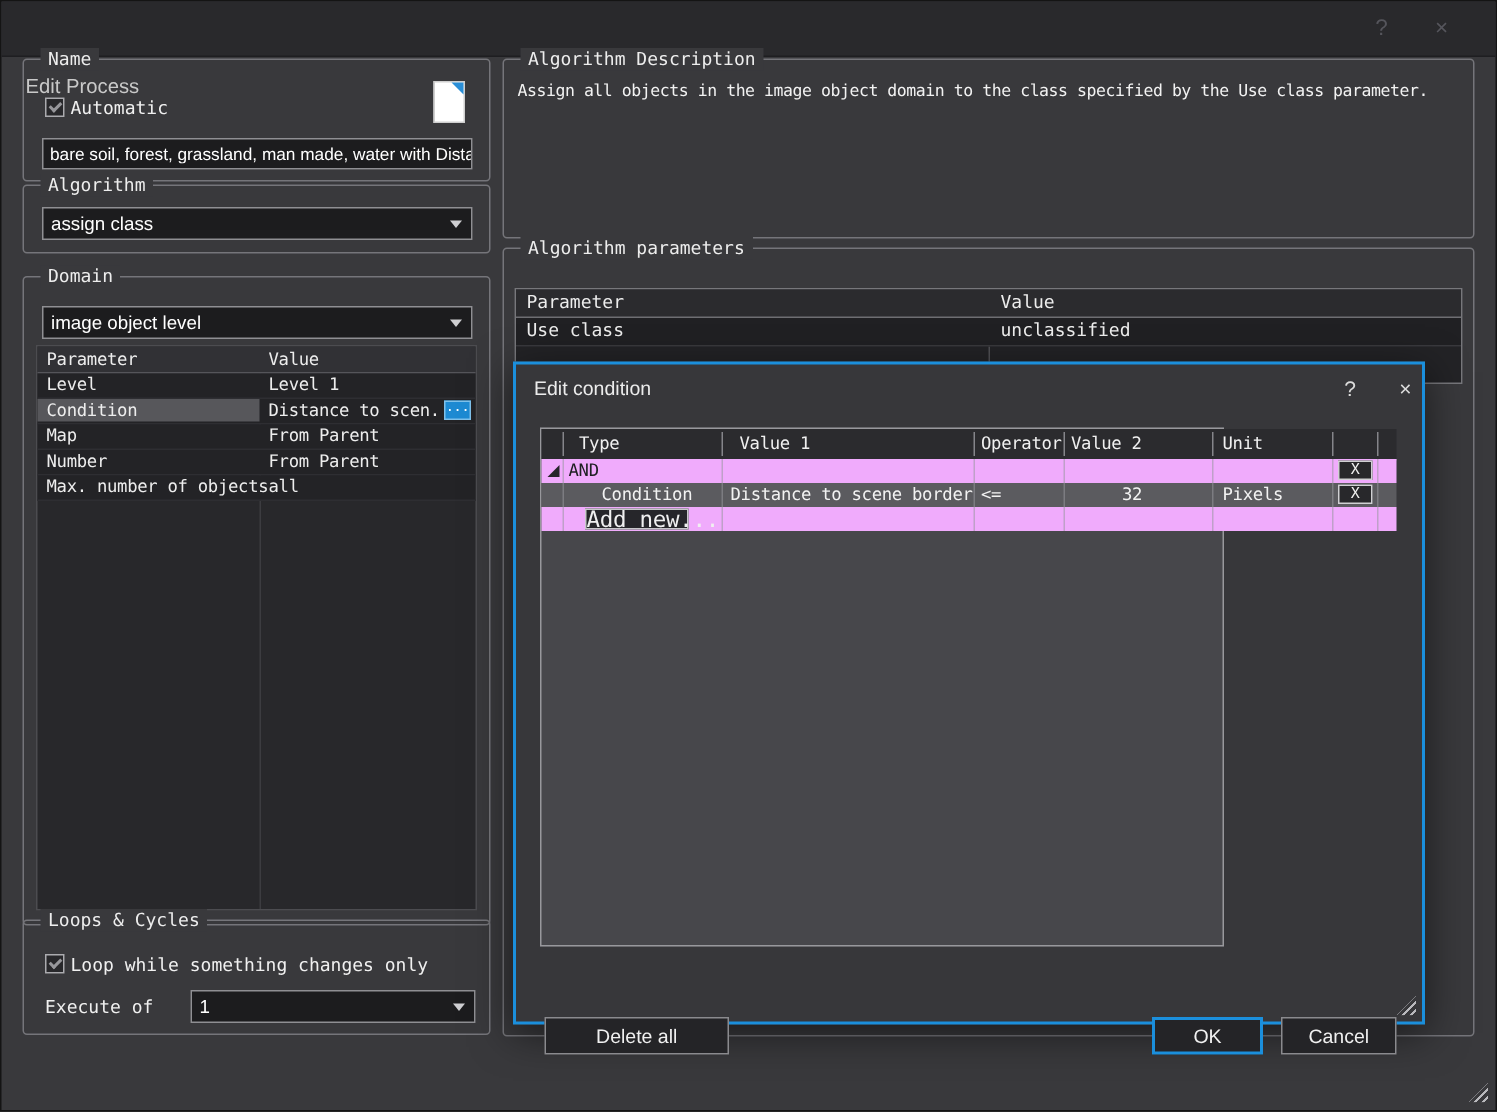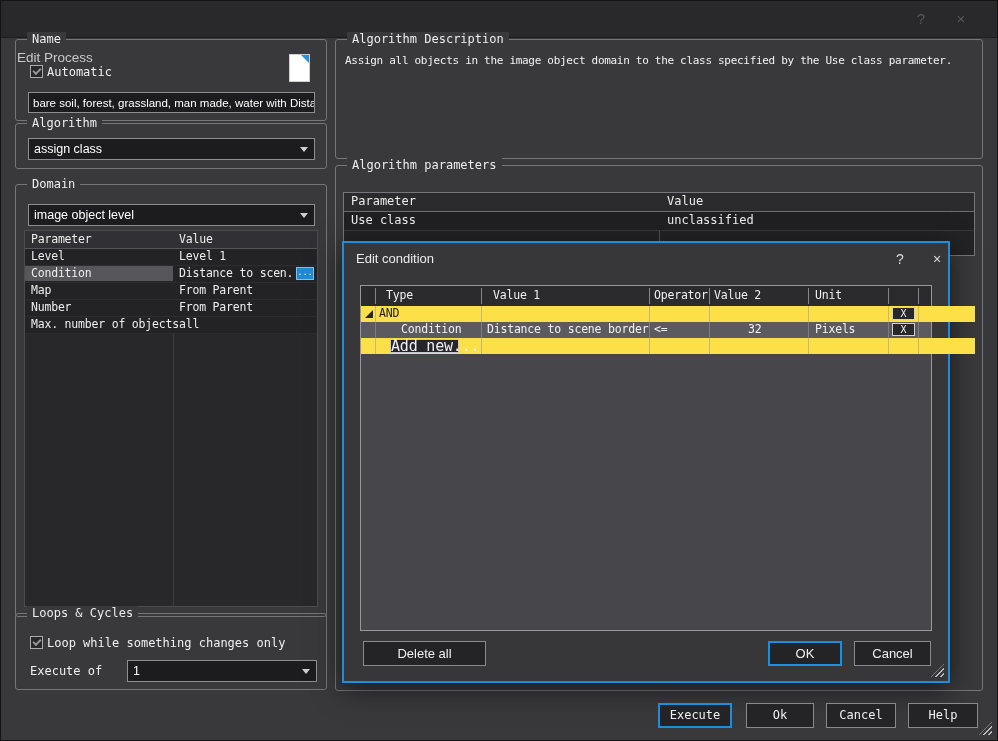--- a/index.html
+++ b/index.html
@@ -51,38 +51,38 @@
         color:#f2f2f2;white-space:nowrap;overflow:hidden;}
   .pt{position:absolute;left:7px;top:26px;width:632px;height:64px;background:#232326;
       border:1px solid #77777b;box-sizing:border-box;font-size:12px;}
   .pt .vline{position:absolute;left:315px;top:0;bottom:0;width:1px;background:#515155;}
   .pt-head{position:relative;height:18px;background:#2b2b2e;border-bottom:1px solid #6e6e72;line-height:17px;}
   .pt-row{position:relative;height:18px;background:#202023;border-bottom:1px solid #39393d;line-height:17px;}
   .pt .p{position:absolute;left:7px;white-space:nowrap;}
   .pt .v{position:absolute;left:323px;white-space:nowrap;}
   
   .btn{position:absolute;background:#242427;border:1px solid #8a8a8e;color:#f0f0f0;box-sizing:border-box;
-       text-align:center;font-size:12px;}
+       text-align:center;font-size:12px;margin-top:37px;}
   .btn.blue{border:2px solid #1b8fdc;}
   .btn.sans{font-family:"Liberation Sans",sans-serif;font-size:13px;}
   
   .cdlg{position:absolute;left:341px;top:240px;width:608px;height:442px;background:#37373a;
         border:2px solid #1b8fdc;box-sizing:border-box;box-shadow:0 6px 26px rgba(0,0,0,0.55);}
   .cdlg .dtitle{position:absolute;left:12px;top:8px;font-family:"Liberation Sans",sans-serif;
                 font-size:13px;color:#ececec;}
   .cdlg .dbtn{position:absolute;top:4px;width:26px;height:24px;text-align:center;line-height:24px;
               color:#dcdcdc;font-family:"Liberation Sans",sans-serif;font-size:14px;}
-  .ct{position:absolute;left:16px;top:42px;width:572px;height:346px;background:#47474b;
+  .ct{position:absolute;left:16px;top:42px;width:456px;height:346px;background:#47474b;
       border:1px solid #98989c;box-sizing:border-box;font-size:11.5px;letter-spacing:-0.2px;}
   .ct-head{position:absolute;left:0;top:0;width:570px;height:20px;background:#2b2b2e;
            border-bottom:1px solid #85858a;line-height:19px;color:#f0f0f0;}
   .ct-head .hsep{position:absolute;top:2px;bottom:2px;width:1px;background:#85858a;}
   .ct .rowsep{position:absolute;top:20px;height:48px;width:1px;background:#98989c;opacity:0.55;z-index:3;}
   .ct-row{position:absolute;left:0;width:570px;height:16px;line-height:15px;}
-  .ct-row.gray{background:#fde047;color:#202024;padding-left:44px;}
+  .ct-row.gray{background:#f0abfc;color:#202024;}
   .ct-row.dark{background:#5b5b5f;color:#f2f2f2;}
   .ct-row span{position:absolute;white-space:nowrap;}
   .expander{position:absolute;left:4px;top:4px;width:0;height:0;
             border-left:8px solid transparent;border-bottom:8px solid #26262a;}
   .xbtn{position:absolute;left:531px;top:1px;width:23px;height:13px;background:#28282b;border:1px solid #d0d0d3;
         color:#f0f0f0;font-size:10px;line-height:11px;text-align:center;box-sizing:border-box;z-index:4;}
   .addnew{position:absolute;left:29px;top:1px;width:69px;height:14px;background:#26262a;border:1px solid #c8c8cb;
           color:#f0f0f0;font-size:15px;line-height:12px;text-align:center;box-sizing:border-box;z-index:4;}
   
   .grip{position:absolute;width:13px;height:13px;

